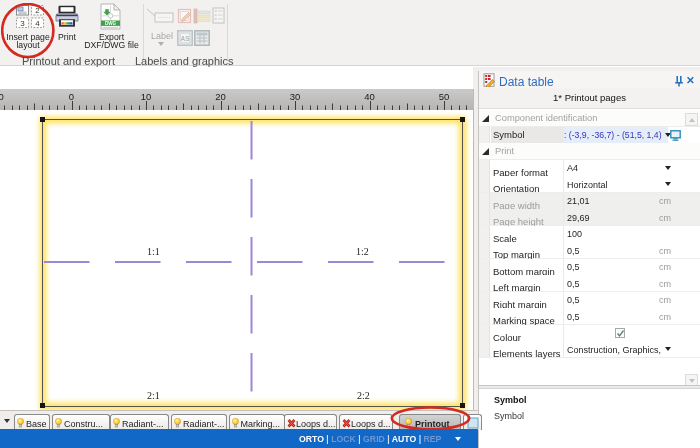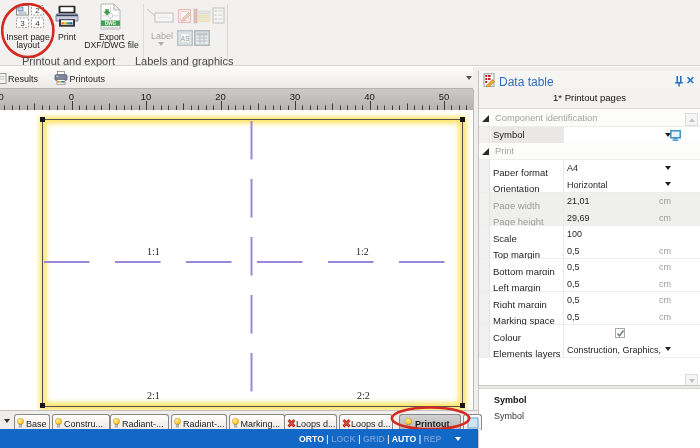--- a/index.html
+++ b/index.html
@@ -138,37 +138,20 @@
     <rect x="2.5" y="2.5" width="11" height="3" fill="#8ba0a6"></rect>
     <line x1="2.5" y1="8" x2="13.5" y2="8" stroke="#7a8f95"></line>
         <line x1="2.5" y1="11" x2="13.5" y2="11" stroke="#7a8f95"></line>
     <line x1="6" y1="3" x2="6" y2="13.5" stroke="#7a8f95"></line>
         <line x1="10" y1="3" x2="10" y2="13.5" stroke="#7a8f95"></line>
   </svg>
   <div class="vsep" style="left:227px;"></div>
   <div class="grouplabel" style="left:135px;width:100px;">Labels and graphics</div>
 </div>
 
-<div class="abs" id="doctabs">
-  <svg class="abs" style="left:0px;top:6px" width="7" height="11" viewBox="0 0 7 11">
-    <rect x="-3" y="0.5" width="9" height="10" fill="#f5f5f4" stroke="#9a9a98"></rect>
-    <line x1="-1" y1="3.5" x2="4.5" y2="3.5" stroke="#c0c0be"></line>
-        <line x1="-1" y1="6" x2="4.5" y2="6" stroke="#c0c0be"></line>
-  </svg>
-  <div class="dtext" style="left:8px;">Results</div>
-  <svg class="abs" style="left:54px;top:4px" width="14" height="14" viewBox="0 0 14 14">
-    <rect x="3.5" y="0.6" width="7" height="3.4" fill="#fdfdfd" stroke="#777" stroke-width="0.7"></rect>
-    <rect x="1" y="3.8" width="12" height="5.4" rx="1" fill="#7e88a0" stroke="#4a4a55" stroke-width="0.7"></rect>
-    <rect x="2" y="4.8" width="2.5" height="1.2" fill="#b8c0d2"></rect>
-    <rect x="3" y="8.6" width="8" height="4.6" fill="#fff" stroke="#666" stroke-width="0.6"></rect>
-    <rect x="3.7" y="10" width="6.6" height="1.6" fill="url(#rnb)"></rect>
-  </svg>
-  <div class="dtext" style="left:69.5px;">Printouts</div>
-  <div class="abs" style="left:466px;top:9px;width:0;height:0;border-left:3.5px solid transparent;border-right:3.5px solid transparent;border-top:4px solid #555;"></div>
-</div>
 <div class="abs" id="topstrip"></div>
 
 <div class="abs" id="ruler">
 <svg width="473" height="21" viewBox="0 0 473 21">
         <line x1="4.5" y1="16.5" x2="4.5" y2="21" stroke="#3c3c3c" stroke-width="1"></line>
         <line x1="12.5" y1="16.5" x2="12.5" y2="21" stroke="#3c3c3c" stroke-width="1"></line>
         <line x1="19.5" y1="16.5" x2="19.5" y2="21" stroke="#3c3c3c" stroke-width="1"></line>
         <line x1="27.5" y1="16.5" x2="27.5" y2="21" stroke="#3c3c3c" stroke-width="1"></line>
         <line x1="34.5" y1="14.5" x2="34.5" y2="21" stroke="#3c3c3c" stroke-width="1"></line>
         <line x1="42.5" y1="16.5" x2="42.5" y2="21" stroke="#3c3c3c" stroke-width="1"></line>
@@ -281,20 +264,21 @@
   <div id="psub">1* Printout pages</div>
   <div id="pgrid">
         <div class="ghead" style="top:1px">
           <span class="tri"></span>
           <span class="txt">Component identification</span>
         </div>
         <div class="grow" style="top:17.5px;">
           <span class="gut"></span>
           <span class="lbl" style="background:#e9e8e7;left:12px;padding:0 2px;top:0;line-height:16px;width:72px;">Symbol</span>
           <span class="vline"></span>
+          <span class="val" style="color:#3434c0;left:85px;background:#e4edf8;padding:0 1px 0 0;top:0;line-height:16px;width:104px;font-size:8.7px;">: (-3,9, -36,7) - (51,5, 1,4)</span>
           <span class="drop"></span>
           <svg style="position:absolute;right:19px;top:3px" width="11" height="11" viewBox="0 0 11 11">
             <rect x="0.8" y="0.8" width="9.4" height="7" fill="#e8f4fa" stroke="#2e8cba" stroke-width="1.4"></rect>
             <rect x="3.5" y="8.2" width="4" height="1.2" fill="#2e8cba"></rect>
             <rect x="2.5" y="9.6" width="6" height="1.2" fill="#2e8cba"></rect>
           </svg>
         </div>
         <div class="ghead" style="top:34px">
           <span class="tri"></span>
           <span class="txt">Print</span>

